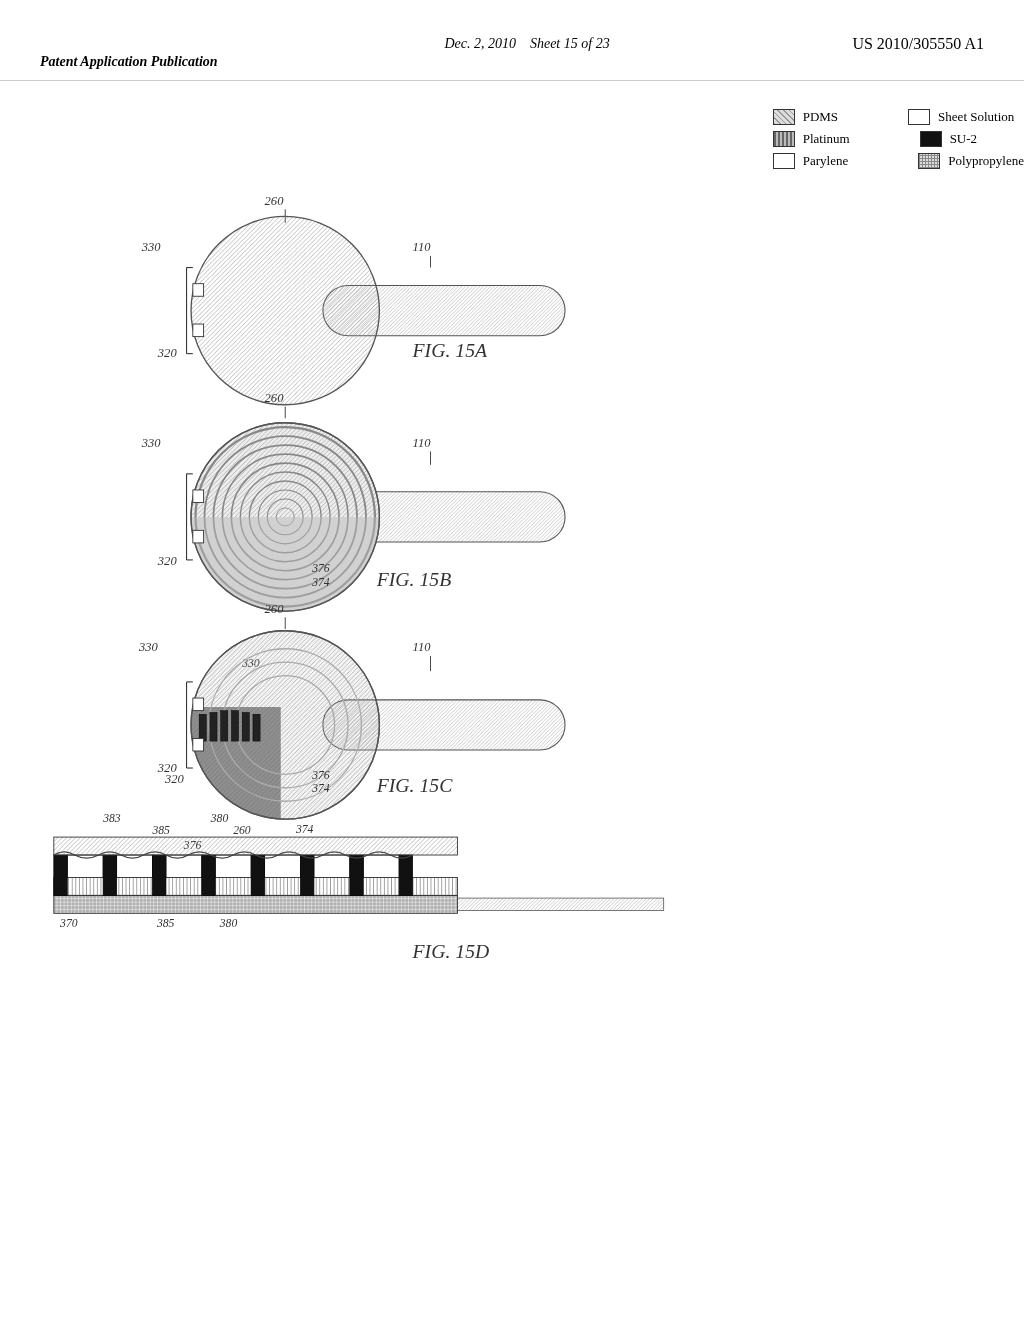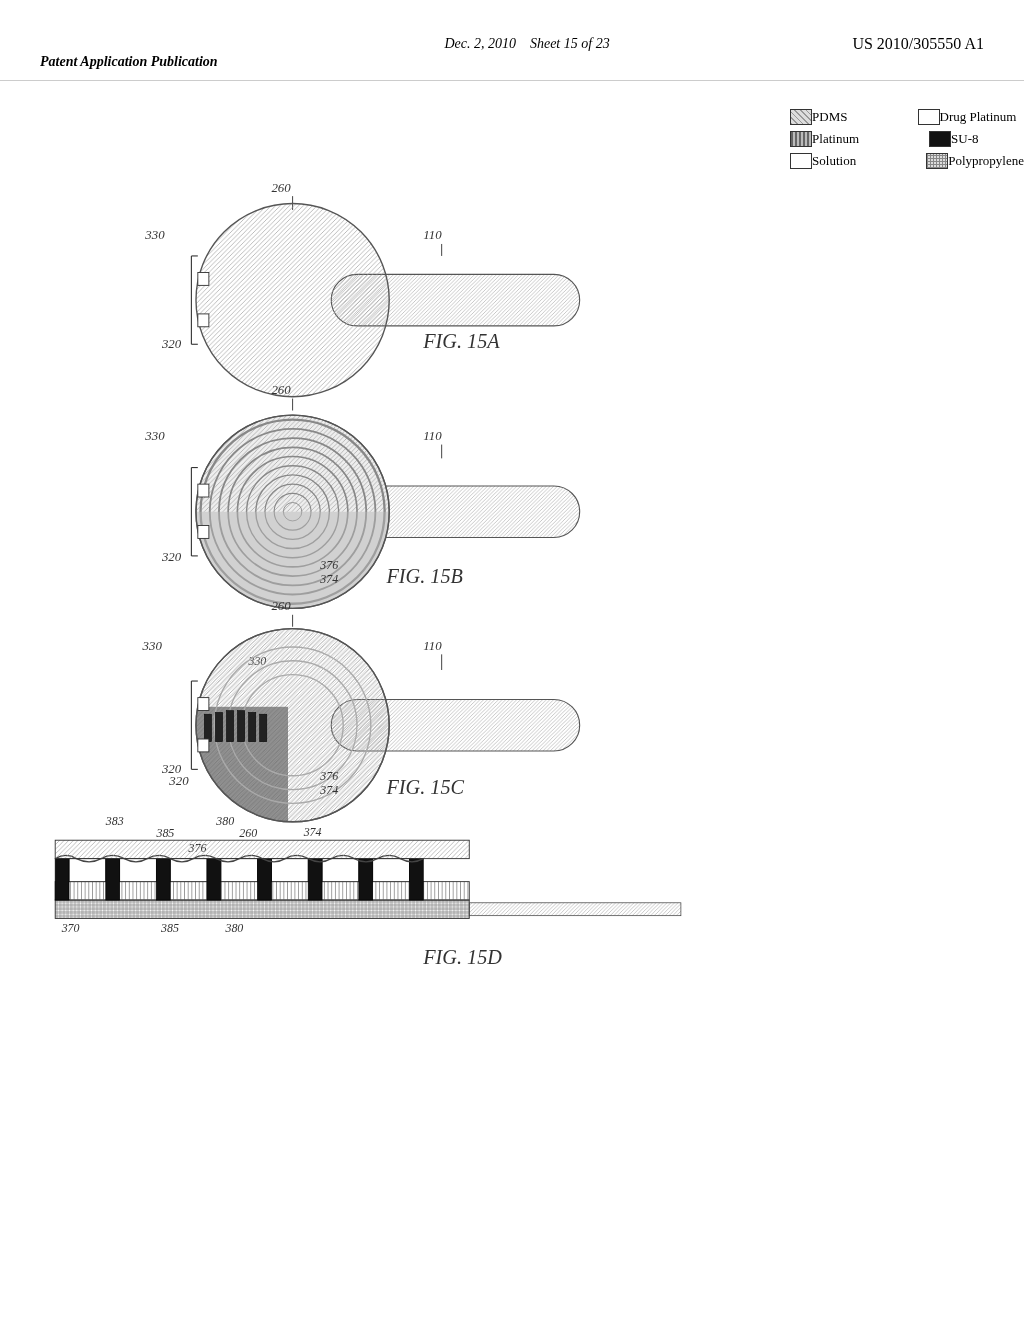--- a/index.html
+++ b/index.html
@@ -56,20 +56,21 @@
       margin-left: 60px;
     }
     .legend-row {
       display: flex;
       gap: 30px;
       align-items: center;
     }
     .legend-item {
       display: flex;
       align-items: center;
+      gap: 8px;
       font-size: 13px;
       padding-left: 40px;
     }
     .legend-box {
       width: 22px;
       height: 16px;
       border: 1px solid #333;
       flex-shrink: 0;
     }
     .legend-box-pdms {
@@ -321,37 +322,37 @@
   </svg>
 
   <div class="legend">
     <div class="legend-row">
       <div class="legend-item">
         <div class="legend-box legend-box-pdms"></div>
         <span>PDMS</span>
       </div>
       <div class="legend-item">
         <div class="legend-box legend-box-drug"></div>
-        <span>Drug Platinum</span>
+        <span>Sheet Solution</span>
       </div>
     </div>
     <div class="legend-row">
       <div class="legend-item">
         <div class="legend-box legend-box-parylene"></div>
         <span>Platinum</span>
       </div>
       <div class="legend-item">
         <div class="legend-box legend-box-su8"></div>
-        <span>SU-8</span>
+        <span>SU-2</span>
       </div>
     </div>
     <div class="legend-row">
       <div class="legend-item">
         <div class="legend-box legend-box-platinum"></div>
-        <span>Solution</span>
+        <span>Parylene</span>
       </div>
       <div class="legend-item">
         <div class="legend-box legend-box-polypropylene"></div>
         <span>Polypropylene</span>
       </div>
     </div>
   </div>
 
 </div>
 

